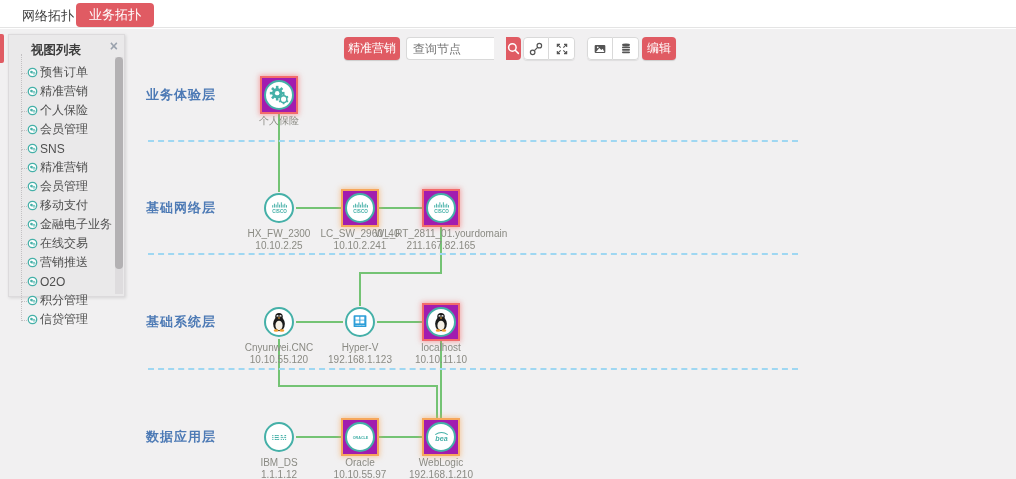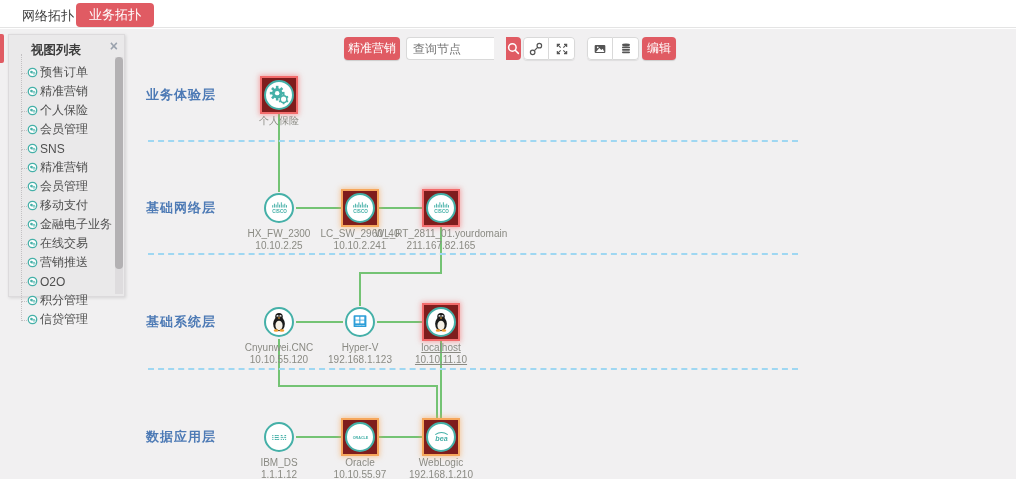--- a/index.html
+++ b/index.html
@@ -59,21 +59,21 @@
   #btn-edit { left:642px; width:34px; }
 
   
   #edges { position:absolute; left:0; top:0; width:1016px; height:450px; pointer-events:none; }
   .layer-label { position:absolute; font-size:13px; font-weight:bold; color:var(--layerblue);
     letter-spacing:1px; }
   .separator { position:absolute; height:0; border-top:2px dashed var(--dash); }
   .node { position:absolute; display:flex; align-items:center; justify-content:center; cursor:pointer; }
   .node .circle { width:30px; height:30px; border-radius:50%; background:#fff;
     border:2px solid var(--teal); display:flex; align-items:center; justify-content:center; }
-  .frame { width:38px; height:38px; background:#7f1d1d; }
+  .frame { width:38px; height:38px; background:#a21caf; }
   .frame-red  { border:2px solid var(--framered);   box-shadow:0 0 5px 1px rgba(242,107,107,.55); }
   .frame-orange{ border:2px solid var(--frameorange); box-shadow:0 0 5px 1px rgba(246,167,92,.55); }
   .node-label { position:absolute; width:170px; text-align:center; font-size:10px;
     color:#8a8a83; line-height:1.2; pointer-events:none; }
 </style>
 </head>
 <body>
 
 <div class="tabbar">
   <span class="tab-plain">网络拓扑</span>
@@ -217,21 +217,21 @@
             <circle cx="10.4" cy="5.5" r="1.1" fill="#fff"></circle>
             <circle cx="13.6" cy="5.5" r="1.1" fill="#fff"></circle>
             <circle cx="10.5" cy="5.6" r="0.5" fill="#000"></circle>
             <circle cx="13.5" cy="5.6" r="0.5" fill="#000"></circle>
             <polygon points="10.5,7 13.5,7 12,8.7" fill="#f0a030"></polygon>
             <ellipse cx="8.8" cy="21.2" rx="2.6" ry="1.4" fill="#f0a030"></ellipse>
             <ellipse cx="15.2" cy="21.2" rx="2.6" ry="1.4" fill="#f0a030"></ellipse>
           </svg>
         </div>
       </div>
-      <div class="node-label" style="left: 356px; top: 313px; text-decoration: underline;">localhost<div>10.10.11.10</div></div>
+      <div class="node-label" style="left: 356px; top: 313px;">localhost<div>10.10.11.10</div></div>
       <div class="node" style="left: 262px; top: 391px; width: 34px; height: 34px;">
         <div class="circle">
           <svg width="23" height="23" viewBox="0 0 24 24">
             <text x="12" y="15" font-size="8" font-weight="bold" text-anchor="middle" fill="#45b0a8" letter-spacing="0.5" font-family="Liberation Sans, sans-serif">IBM</text>
             <rect x="3" y="10.6" width="18" height="0.9" fill="#fff"></rect>
             <rect x="3" y="12.6" width="18" height="0.9" fill="#fff"></rect>
           </svg>
         </div>
       </div>
       <div class="node-label" style="left: 194px; top: 428px;">IBM_DS<div>1.1.1.12</div></div>

